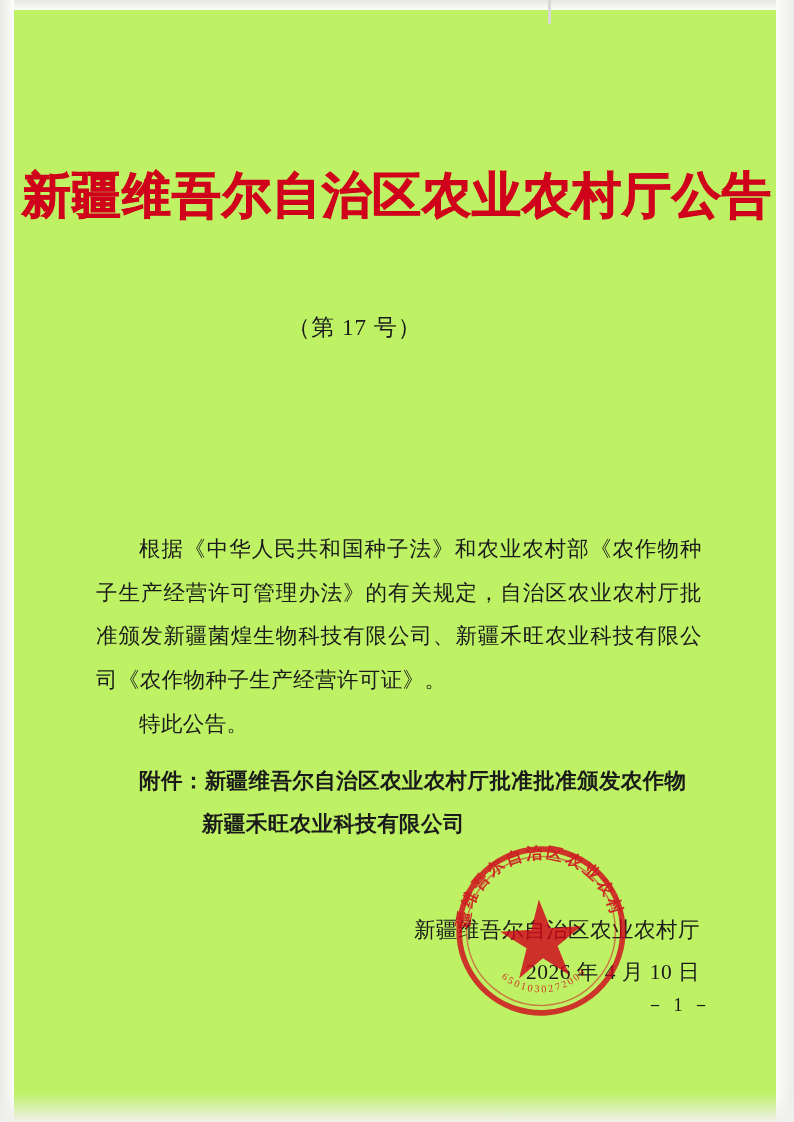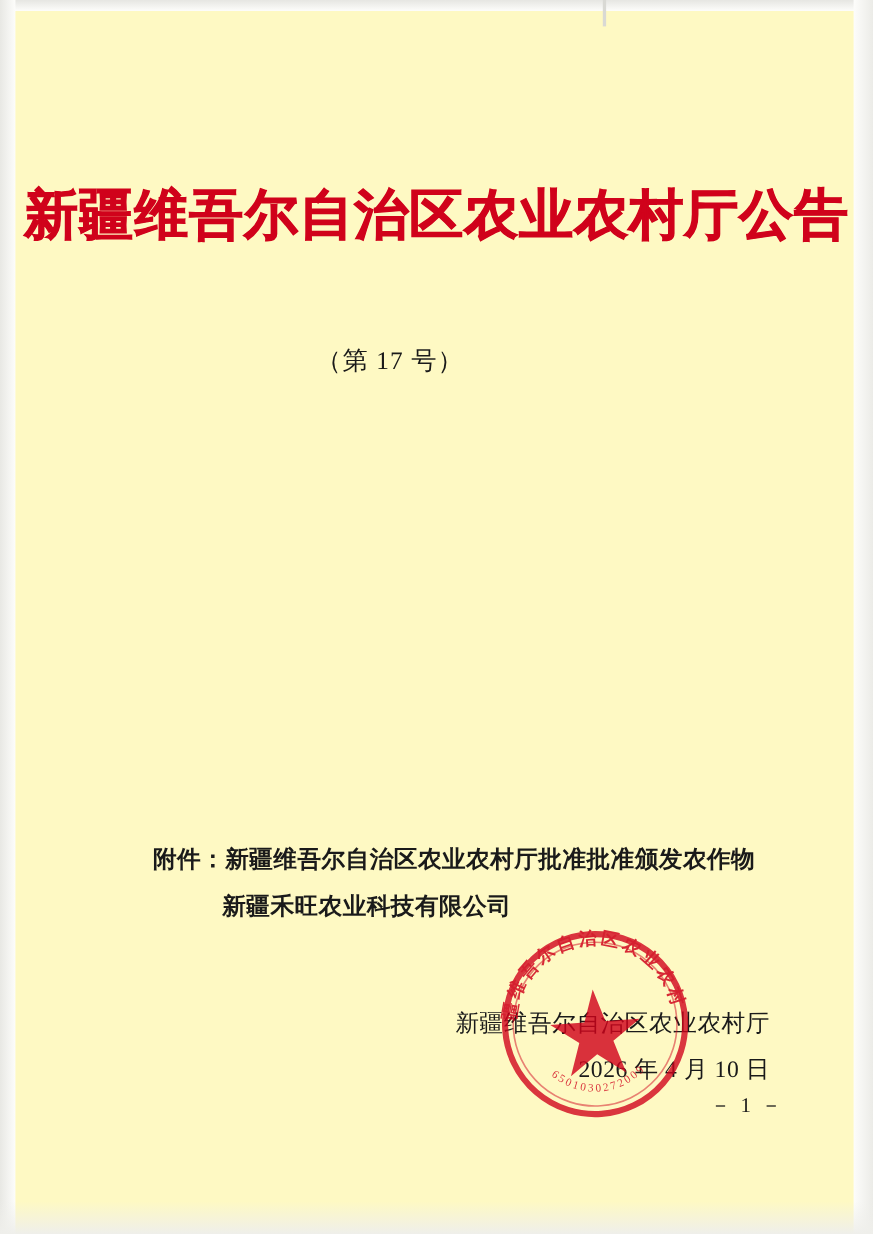--- a/index.html
+++ b/index.html
@@ -13,21 +13,21 @@
     font-family: "Liberation Serif", "DejaVu Serif", serif;
     color: #1a1a1a;
     position: relative;
     overflow: hidden;
   }
 
   .page {
     position: relative;
     width: 794px;
     height: 1122px;
-    background: #fef9c3;
+    background: #bef264;
   }
 
   
   .scan-edge-left {
     position: absolute;
     left: 0; top: 0;
     width: 14px; height: 1122px;
     background: linear-gradient(to right, #e8e8e4, #fdfdfb);
     pointer-events: none;
   }
@@ -190,20 +190,24 @@
   <div class="scan-edge-top"></div>
   <div class="scan-edge-left"></div>
   <div class="scan-edge-right"></div>
   <div class="scan-mark"></div>
 
   <div class="doc-title">新疆维吾尔自治区农业农村厅公告</div>
 
   <div class="doc-number">（第 17 号）</div>
 
 
+  <div class="body-text">
+    <p>根据《中华人民共和国种子法》和农业农村部《农作物种子生产经营许可管理办法》的有关规定，自治区农业农村厅批准颁发新疆菌煌生物科技有限公司、新疆禾旺农业科技有限公司《农作物种子生产经营许可证》。</p>
+    <p class="tight">特此公告。</p>
+  </div>
 
   <div class="attachment">
     <span class="att-line1">附件：新疆维吾尔自治区农业农村厅批准批准颁发农作物</span>
     <span class="att-line2">新疆禾旺农业科技有限公司</span>
   </div>
 
   <div class="signature">
     <span class="sig-line">新疆维吾尔自治区农业农村厅</span>
     <span class="sig-line">2026 年 4 月 10 日</span>
   </div>

